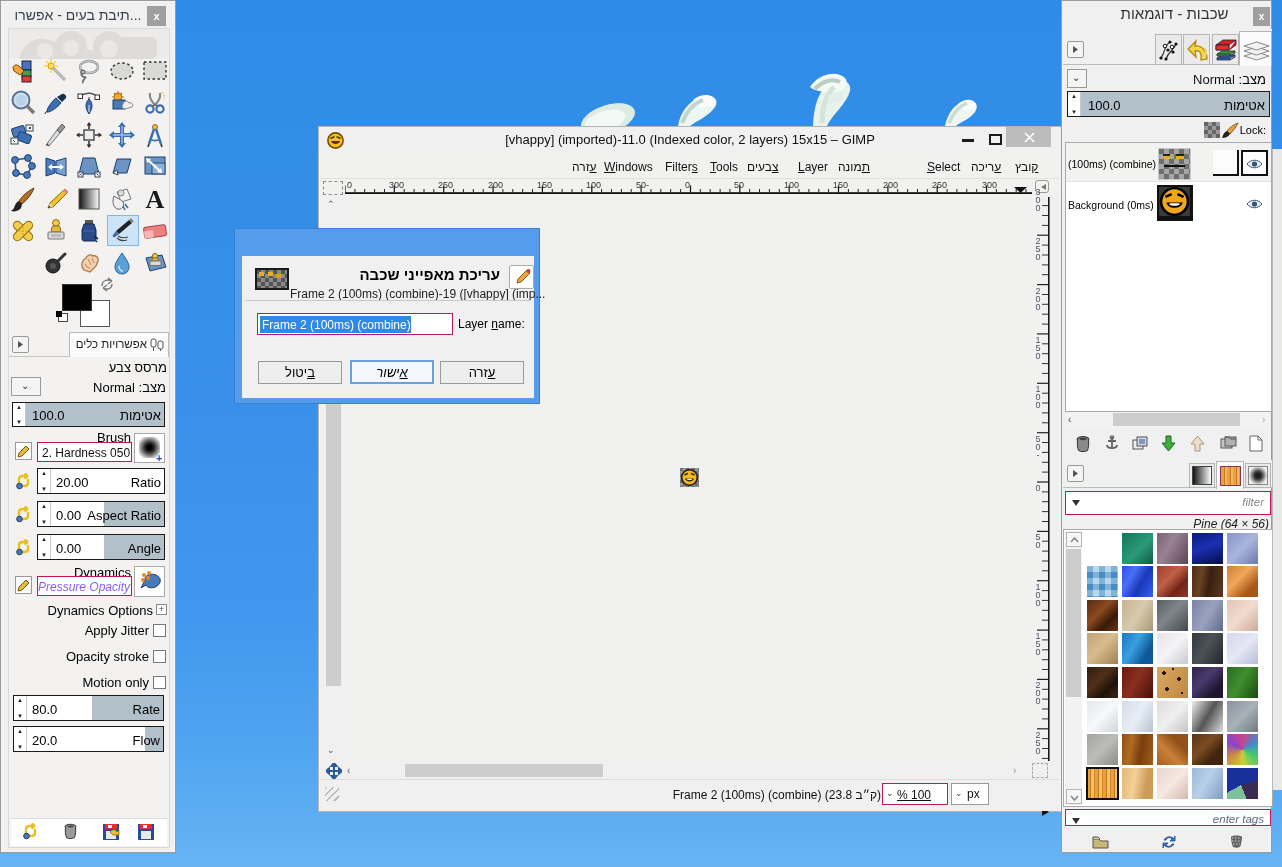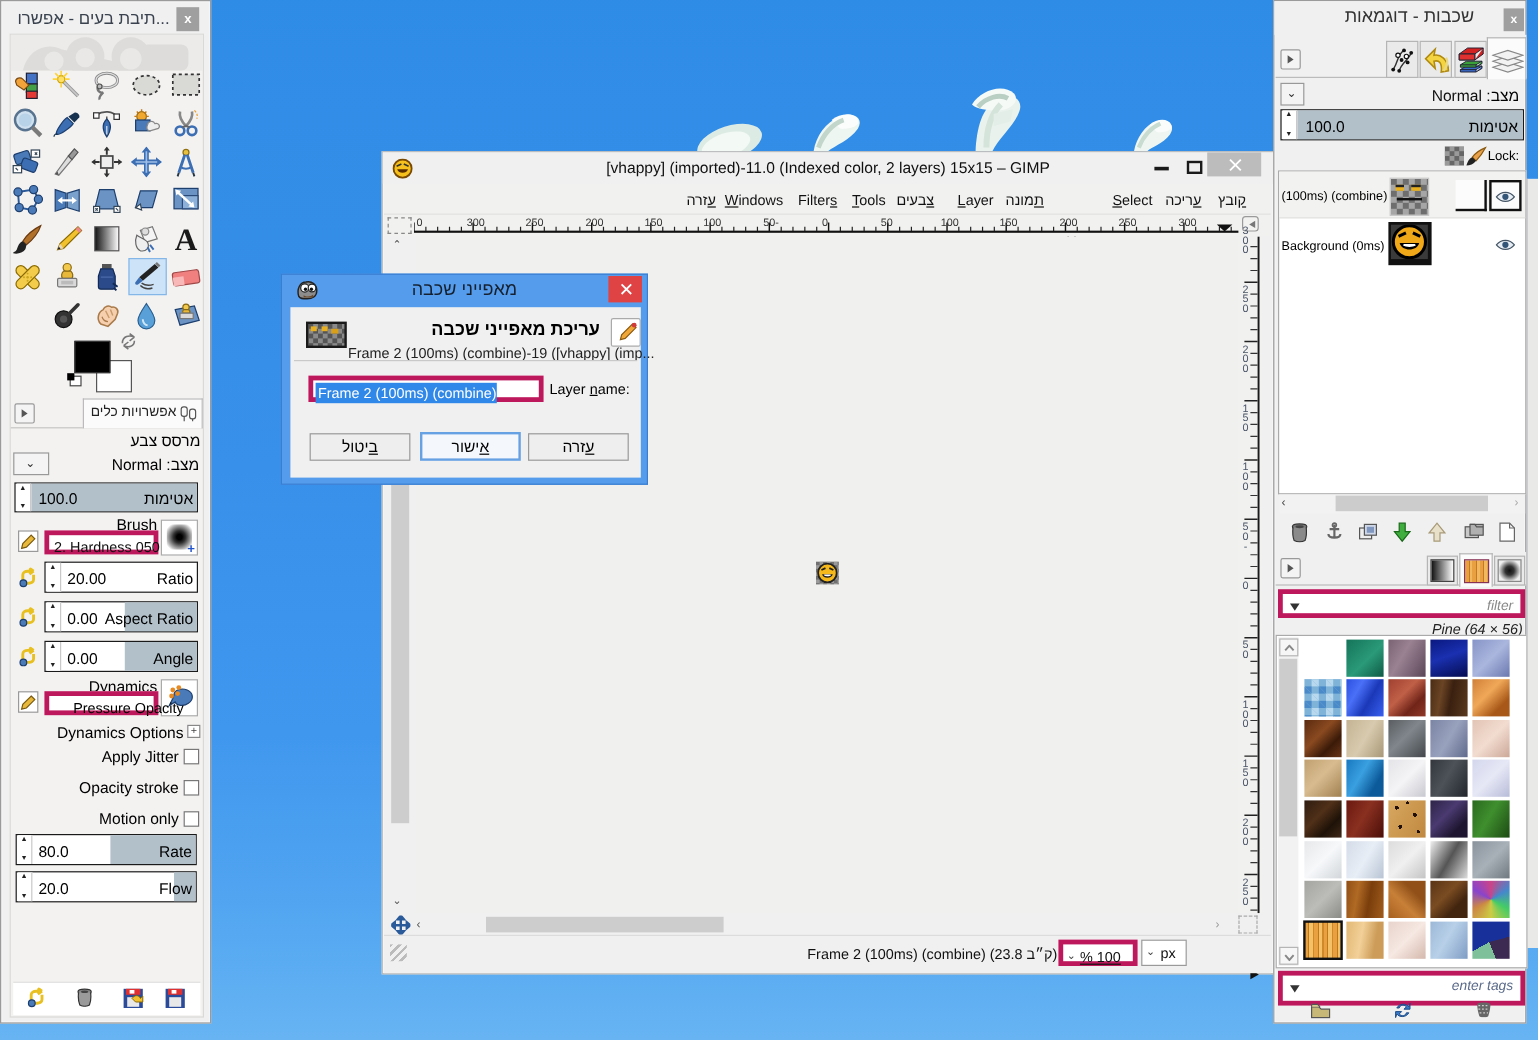--- a/index.html
+++ b/index.html
@@ -3,21 +3,21 @@
 <meta charset="utf-8">
 <style>
 html,body{margin:0;padding:0;}
 *{box-sizing:border-box;}
 #scr{position:relative;width:1282px;height:867px;overflow:hidden;
   font-family:"Liberation Sans",sans-serif;
   background:linear-gradient(180deg,#2f8ce6 0%,#3890ea 45%,#3f97ee 70%,#4fa3f0 85%,#5cadf2 94%,#68b4f3 100%);}
 .ab{position:absolute;}
 .win{position:absolute;background:#f0f0f0;border:1px solid #9a9a9a;box-shadow:0 0 0 1px rgba(255,255,255,.35) inset;}
 .xbtn{position:absolute;background:#9f9f9f;color:#fff;text-align:center;font-weight:bold;}
-.entry{position:absolute;background:#fff;border:4px solid #be185d;}
+.entry{position:absolute;background:#fff;border:1px solid #be185d;}
 .slider{position:absolute;background:#fff;border:1px solid #1a1a1a;}
 .sfill{position:absolute;top:0;bottom:0;background:#b2c0ca;}
 .spin{position:absolute;left:1px;top:0;bottom:0;width:12px;background:#fff;border-right:1px solid #c9c9c9;}
 .spin:before{content:"▲";position:absolute;top:1px;left:2px;font-size:6px;color:#222;}
 .spin:after{content:"▼";position:absolute;bottom:1px;left:2px;font-size:6px;color:#222;}
 .slab{position:absolute;font-size:13px;color:#000;}
 .btn{position:absolute;background:#eeeeee;border:1px solid #9a9a9a;text-align:center;font-size:13px;color:#000;}
 u{text-decoration:underline;}
 </style>
 </head>
@@ -343,21 +343,21 @@
           <circle cx="12" cy="4" r="2"></circle>
           <circle cx="6" cy="11" r="2"></circle>
           <circle cx="11" cy="9" r="2"></circle>
         </g>
       </svg>
 <div class="ab" style="left:14px;top:575px;width:17px;height:18px;background:#fff;border:1px solid #999;"></div>
 <svg class="ab" style="left:16px;top:578px;" width="13" height="13">
         <path d="M9 1 L12 4 L5 11 L1 12 L2 8 Z" fill="#e8b83a" stroke="#7a5a10"></path>
       </svg>
 <div class="entry" style="left:36px;top:575px;width:95px;height:20px;">
-        <div class="ab" style="left:20px;top:3px;font-size:12px;color:#000000;white-space:nowrap;">Pressure Opacity</div>
+        <div class="ab" style="left:0;top:3px;font-size:12px;color:#8b5cf6;white-space:nowrap;font-style:italic;">Pressure Opacity</div>
       </div>
 <div class="ab" style="left:0;top:602px;width:152px;text-align:right;font-size:13px;color:#000;">Dynamics Options</div>
 <div class="ab" style="left:155px;top:603px;width:11px;height:11px;border:1px solid #888;background:#fff;font-size:9px;line-height:9px;text-align:center;color:#444;">+</div>
 <div class="ab" style="left:0;top:622px;width:148px;text-align:right;font-size:13px;color:#000;">Apply Jitter</div>
       <div class="ab" style="left:152px;top:623px;width:13px;height:13px;border:1px solid #777;background:#fff;"></div>
 <div class="ab" style="left:0;top:648px;width:148px;text-align:right;font-size:13px;color:#000;">Opacity stroke</div>
       <div class="ab" style="left:152px;top:649px;width:13px;height:13px;border:1px solid #777;background:#fff;"></div>
 <div class="ab" style="left:0;top:674px;width:148px;text-align:right;font-size:13px;color:#000;">Motion only</div>
       <div class="ab" style="left:152px;top:675px;width:13px;height:13px;border:1px solid #777;background:#fff;"></div>
 <div class="slider" style="left:12px;top:694px;width:151px;height:26px;">
@@ -866,56 +866,41 @@
 <div class="ab" style="left:25px;top:733px;width:31px;height:31px;background:linear-gradient(135deg,#a4a4a0,#bcbcb8 50%,#8a8a86);"></div>
 <div class="ab" style="left:60px;top:733px;width:31px;height:31px;background:linear-gradient(100deg,#904e14,#b06a24 30%,#7a3e0c 60%,#a05c1c);"></div>
 <div class="ab" style="left:95px;top:733px;width:31px;height:31px;background:linear-gradient(45deg,#a86020,#c88038 40%,#905018 70%);"></div>
 <div class="ab" style="left:130px;top:733px;width:31px;height:31px;background:linear-gradient(135deg,#5a3416,#7a4c22 40%,#42250e 70%);"></div>
 <div class="ab" style="left:165px;top:733px;width:31px;height:31px;background:conic-gradient(#cc4488,#4488cc,#44cc66,#cccc44,#cc8844,#8844cc,#cc4488);"></div>
 <div class="ab" style="left:25px;top:767px;width:31px;height:31px;background:repeating-linear-gradient(90deg,#e8a040 0 3px,#c07818 3px 4px,#f4c068 4px 7px,#d08828 7px 8px);outline:2px solid #111;outline-offset:-1px;"></div>
 <div class="ab" style="left:60px;top:767px;width:31px;height:31px;background:linear-gradient(100deg,#e2b874,#f2d098 40%,#cc9c58 75%);"></div>
 <div class="ab" style="left:95px;top:767px;width:31px;height:31px;background:linear-gradient(135deg,#e8d4cc,#f6e8e2 50%,#d4b8ac);"></div>
 <div class="ab" style="left:130px;top:767px;width:31px;height:31px;background:linear-gradient(120deg,#9cb8d8,#b8d0e8 45%,#7e9cc4);"></div>
 <div class="ab" style="left:165px;top:767px;width:31px;height:31px;background:conic-gradient(from -40deg at 45% 55%,#18309a 0 32%,#3c2a52 32% 55%,#7ec09a 55% 78%,#18309a 78% 100%);"></div>
-<div class="entry" style="left:3px;top:808px;width:206px;height:29px;">
+<div class="entry" style="left:3px;top:808px;width:206px;height:17px;">
         <span class="ab" style="left:6px;top:8px;width:0;height:0;border:4px solid transparent;border-top:6px solid #333;"></span>
         <span class="ab" style="right:6px;top:3px;font-size:11.5px;font-style:italic;color:#5a6a8a;">enter tags</span>
       </div>
 <svg class="ab" style="left:30px;top:834px;" width="17" height="14">
         <path d="M1 4 H7 L9 6 H16 V13 H1 Z" fill="#c8b878" stroke="#555"></path>
         <path d="M1 4 V2 H6 L8 4" fill="#d8cc90" stroke="#555"></path>
       </svg>
 <svg class="ab" style="left:99px;top:833px;" width="16" height="16">
         <path d="M3 6 C5 2 11 2 13 5 L14 2 L14 7 L9 7 L11 5 C9 3 6 3 5 6 Z" fill="#3a7ac8" stroke="#1a4a88" stroke-width="0.8"></path>
         <path d="M13 10 C11 14 5 14 3 11 L2 14 L2 9 L7 9 L5 11 C7 13 10 13 11 10 Z" fill="#3a7ac8" stroke="#1a4a88" stroke-width="0.8"></path>
       </svg>
 <svg class="ab" style="left:168px;top:833px;" width="13" height="14">
         <path d="M1 3 C1 1 12 1 12 3 C12 6 11 11 10 13 C7 14 6 14 3 13 C2 11 1 6 1 3 Z" fill="#666"></path>
         <path d="M2 4 h9 M2 7 h9 M3 10 h7" stroke="#ccc" stroke-width="1" stroke-dasharray="1.5 1.5"></path>
       </svg>
 </div>
 
 <div class="ab" style="left:1272px;top:149px;width:10px;height:641px;background:#e9e9e8;border-left:1px solid #b9b9b9;"></div>
 
 <div class="ab" style="left:234px;top:228px;width:306px;height:176px;background:#559dec;border:1px solid #3a7ed2;">
-  <div class="ab" style="left:0;top:0;width:100%;height:26px;">
-    <svg class="ab" style="left:12px;top:4px;" width="19" height="18" viewBox="0 0 19 18">
-      <path d="M2 14 C0 8 3 2 8 2 C13 1 17 4 17 9 C17 14 13 16 9 16 C5 16 3 16 2 14 Z" fill="#8d8d8d" stroke="#222" stroke-width="1.2"></path>
-      <circle cx="7" cy="7" r="3.4" fill="#fff" stroke="#222"></circle>
-          <circle cx="13" cy="7" r="3.2" fill="#fff" stroke="#222"></circle>
-      <circle cx="7.6" cy="8" r="1.4" fill="#111"></circle>
-          <circle cx="12.5" cy="8" r="1.4" fill="#111"></circle>
-      <path d="M6 13 C8 14.5 12 14.5 14 12.5 L14 15 L6 15 Z" fill="#6a4a2a"></path>
-    </svg>
-    <div class="ab" style="left:0;top:4px;width:100%;text-align:center;font-size:15px;color:#16202e;direction:rtl;">מאפייני שכבה</div>
-    <div class="ab" style="left:272px;top:1px;width:28px;height:22px;background:#e04343;"></div>
-    <svg class="ab" style="left:282px;top:7px;" width="10" height="10">
-          <path d="M1 1 L9 9 M9 1 L1 9" stroke="#fff" stroke-width="1.5"></path>
-        </svg>
-  </div>
   <div class="ab" style="left:7px;top:27px;width:292px;height:142px;background:#f0f0f0;">
 
     <div class="ab" style="left:13px;top:12px;width:34px;height:22px;background:#1a1a1a;">
           <div class="ab" style="left:2px;top:2px;width:30px;height:18px;background:repeating-conic-gradient(#8a8a8a 0% 25%, #555 0% 50%) 0 0/8px 8px;"></div>
           <div class="ab" style="left:4px;top:4px;width:5px;height:4px;background:#e8b020;"></div>
           <div class="ab" style="left:13px;top:4px;width:5px;height:4px;background:#e8b020;"></div>
           <div class="ab" style="left:21px;top:6px;width:6px;height:4px;background:#d8a018;"></div>
         </div>
     <div class="ab" style="left:0;top:10px;width:258px;text-align:right;font-size:15px;font-weight:bold;color:#000;white-space:nowrap;direction:rtl;">עריכת מאפייני שכבה</div>
     <div class="ab" style="left:48px;top:31px;width:244px;text-align:center;font-size:12px;color:#222;white-space:nowrap;">Frame 2 (100ms) (combine)-19 ([vhappy] (imp...</div>
@@ -926,18 +911,18 @@
         </svg>
     <div class="ab" style="left:3px;top:44px;width:286px;height:1px;background:#c9c9c9;"></div>
 
     <div class="entry" style="left:15px;top:57px;width:196px;height:22px;">
       <div class="ab" style="left:2px;top:2px;width:151px;height:17px;background:#3088e8;"></div>
       <div class="ab" style="left:4px;top:4px;font-size:12px;color:#fff;white-space:nowrap;">Frame 2 (100ms) (combine)</div>
     </div>
     <div class="ab" style="left:216px;top:61px;width:80px;font-size:12px;color:#000;white-space:nowrap;">Layer <u>n</u>ame:</div>
 
     <div class="btn" style="left:16px;top:105px;width:84px;height:23px;line-height:21px;"><u>ב</u>יטול</div>
-    <div class="btn" style="left:108px;top:104px;width:84px;height:24px;line-height:22px;border:2px solid #66a1e3;background:#f4f8fd;"><u>א</u>ישור</div>
+    <div class="btn" style="left:108px;top:104px;width:84px;height:24px;line-height:22px;border:2px solid #66a1e3;background:#f4f8fd;font-style:italic;"><u>א</u>ישור</div>
     <div class="btn" style="left:198px;top:105px;width:84px;height:23px;line-height:21px;"><u>ע</u>זרה</div>
   </div>
 </div>
 
 </div>
 
 </body></html>

